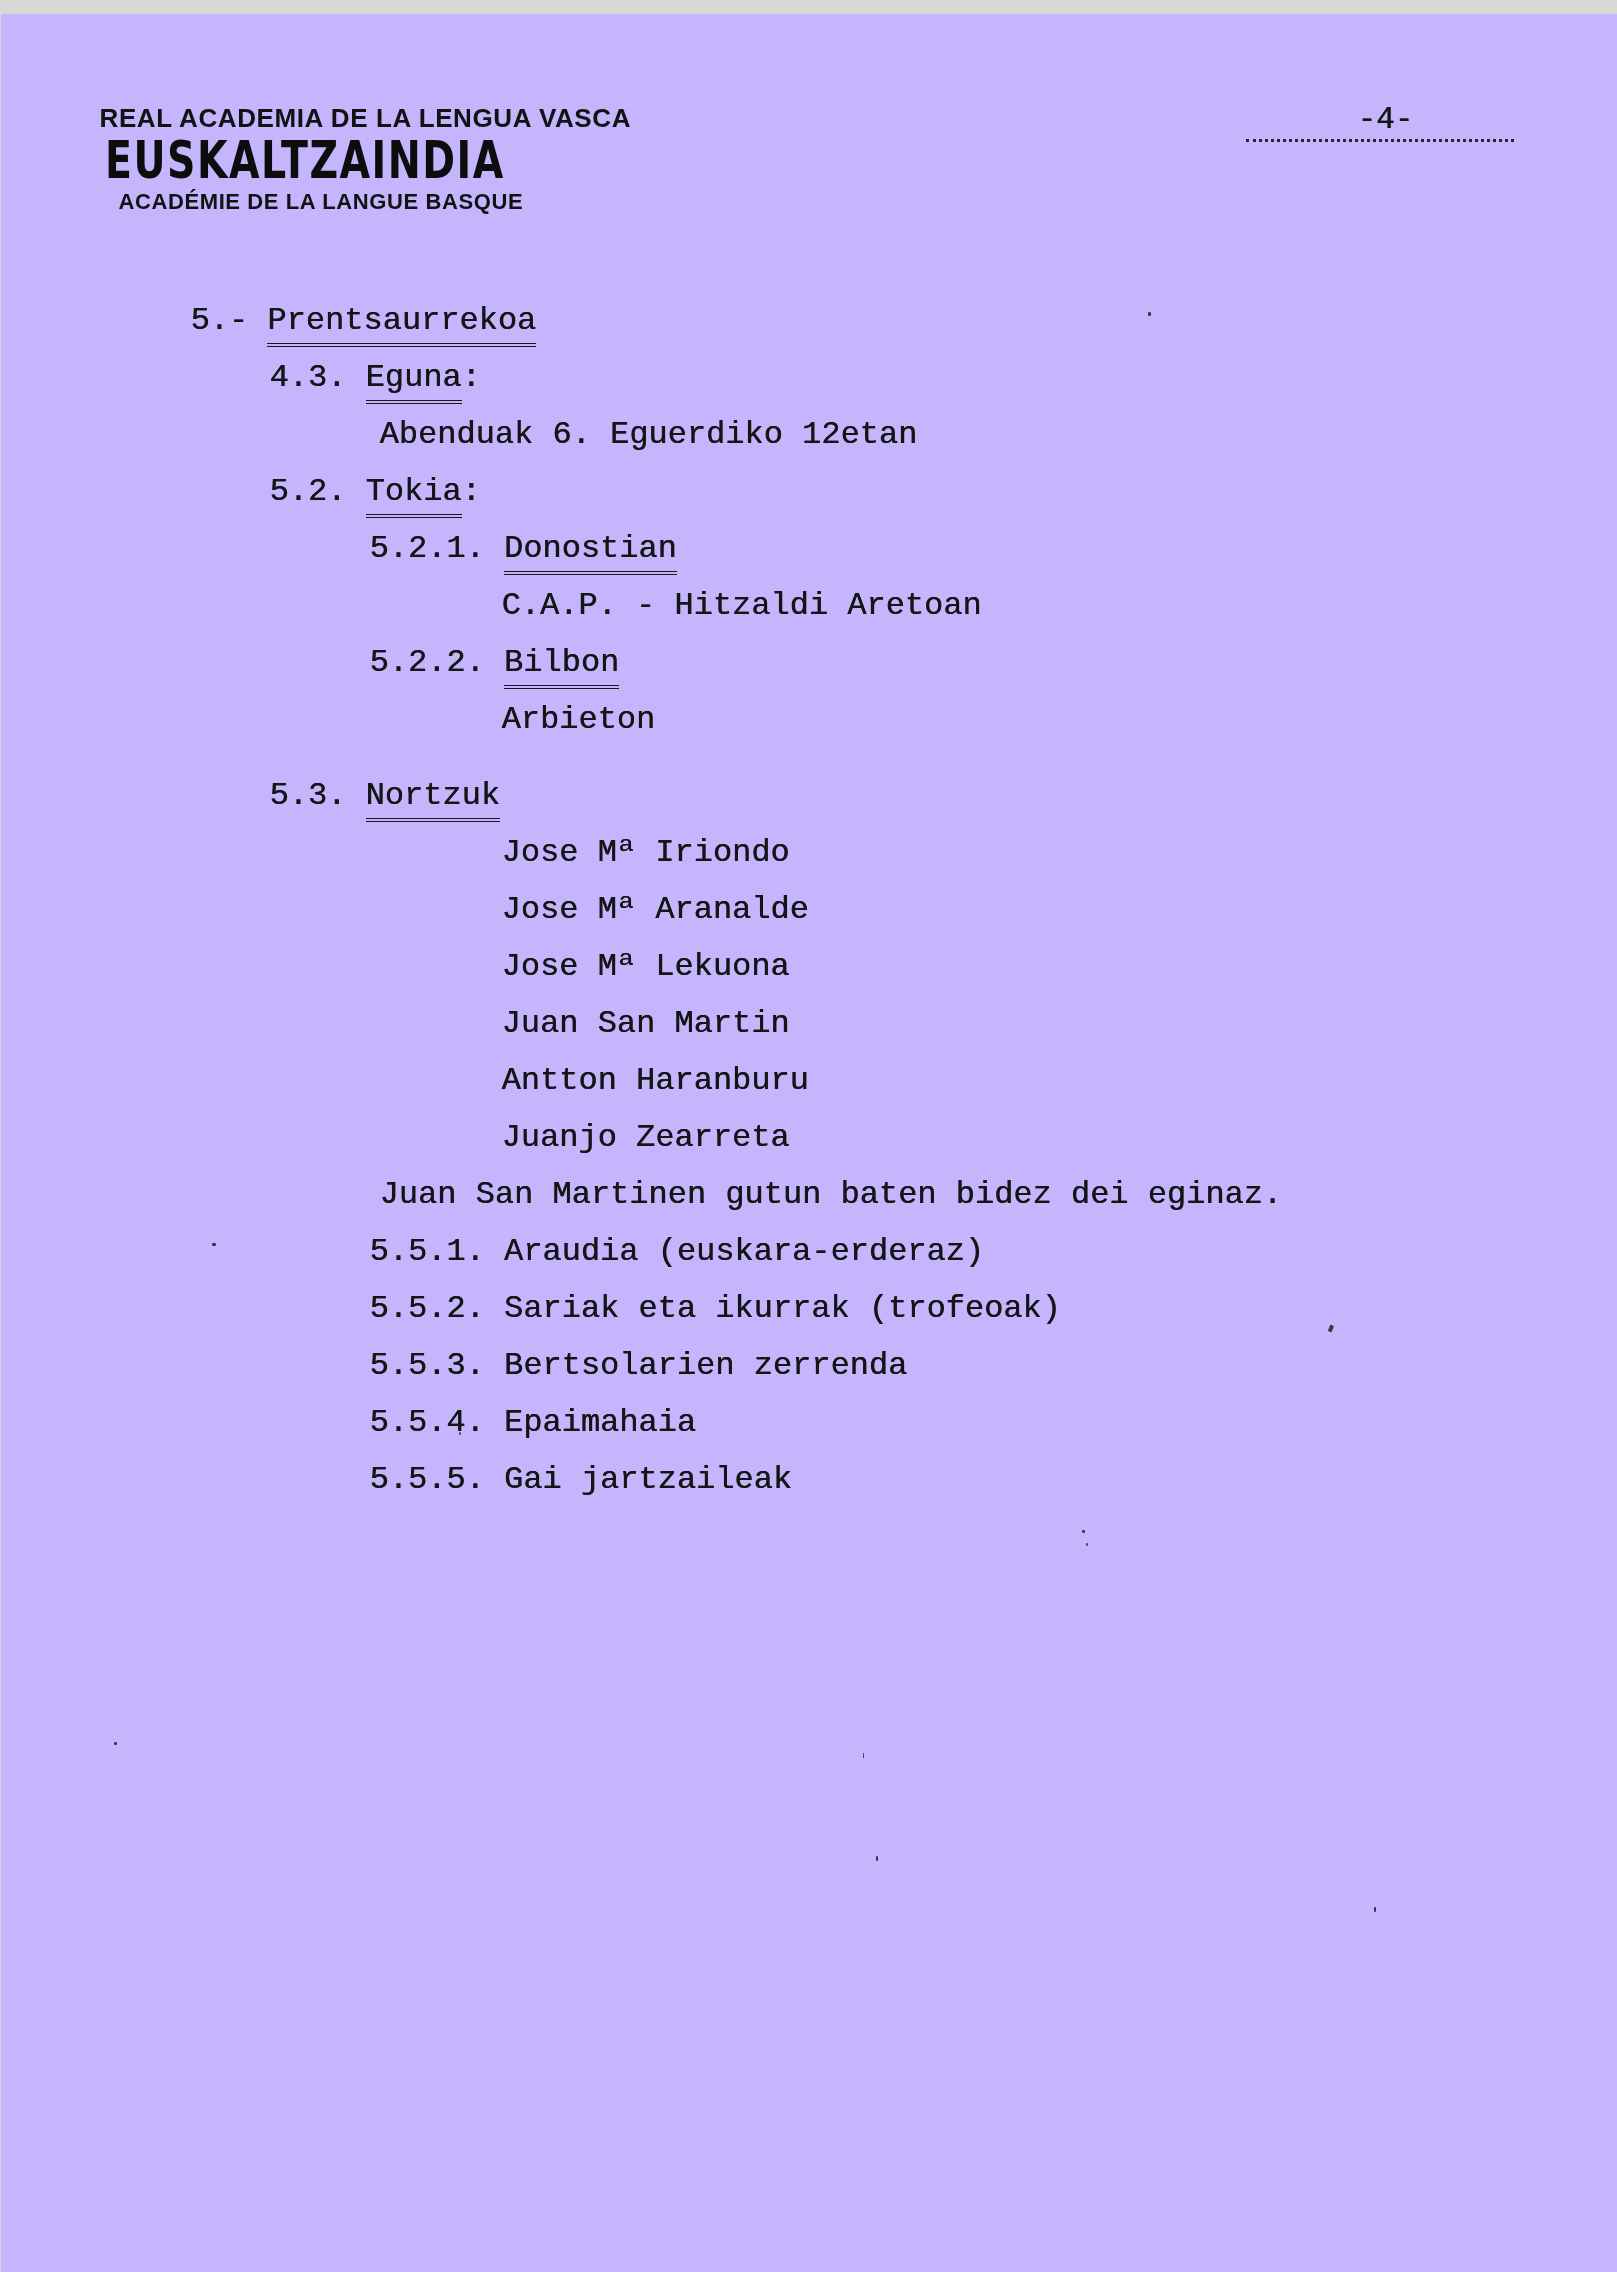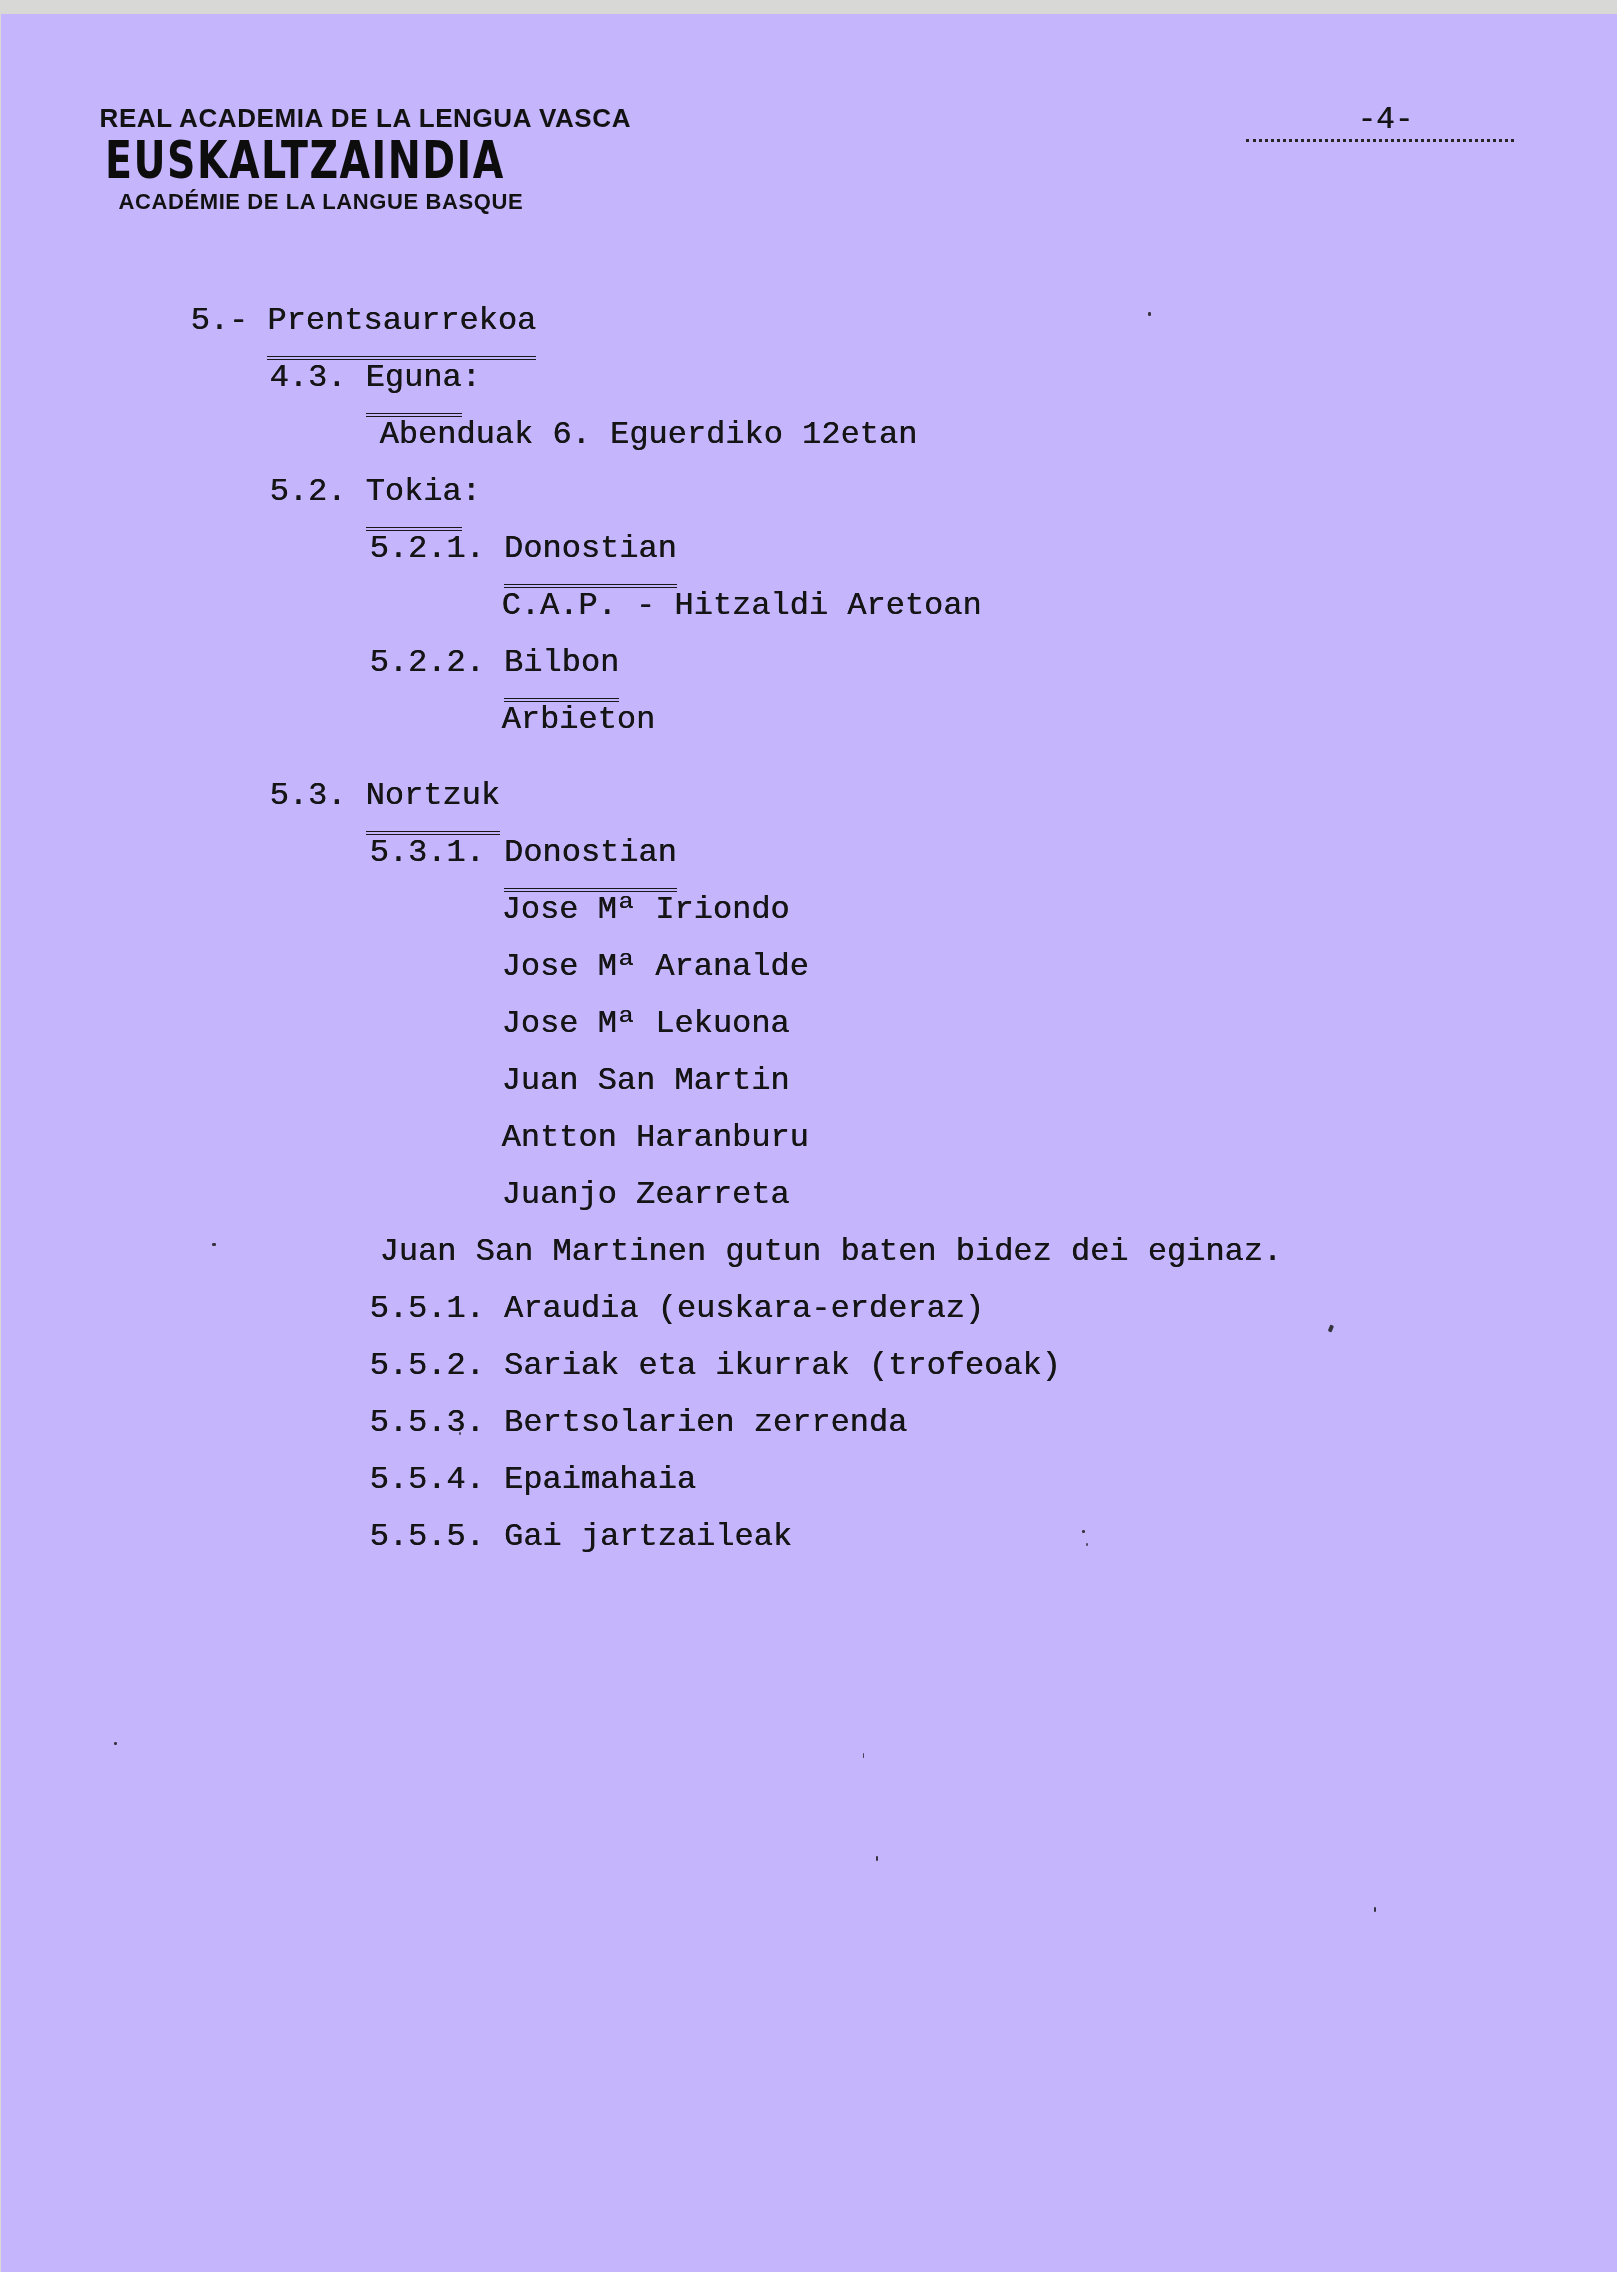--- a/index.html
+++ b/index.html
@@ -48,21 +48,21 @@
     margin-top:23px;
   }
   .outline .line:first-child{margin-top:0;}
   .in-root{margin-left:190px;}
   .in-l2{margin-left:269px;}
   .in-l2text{margin-left:379px;}
   .in-l3{margin-left:369px;}
   .in-l3text{margin-left:501px;}
   .gap-sm{margin-top:42px;}
   .gap-lg{margin-top:62px;}
-  .u{border-bottom:4.5px double #181818;padding-bottom:17px;}
+  .u{border-bottom:4.5px double #181818;padding-bottom:4px;}
   
   .speck{position:absolute;background:#1d1d1d;border-radius:1.3px;opacity:.85;}
 </style>
 </head>
 <body>
 
 <div class="page">
 
   <header>
     <div class="lh1">REAL ACADEMIA DE LA LENGUA VASCA</div>
@@ -76,21 +76,20 @@
   <main class="outline">
       <div class="line in-root"><span>5.-</span> <span class="u">Prentsaurrekoa</span></div>
       <div class="line in-l2"><span>4.3.</span> <span class="u">Eguna</span><span>:</span></div>
       <div class="line in-l2text"><span>Abenduak 6. Eguerdiko 12etan</span></div>
       <div class="line in-l2"><span>5.2.</span> <span class="u">Tokia</span><span>:</span></div>
       <div class="line in-l3"><span>5.2.1.</span> <span class="u">Donostian</span></div>
       <div class="line in-l3text"><span>C.A.P. - Hitzaldi Aretoan</span></div>
       <div class="line in-l3"><span>5.2.2.</span> <span class="u">Bilbon</span></div>
       <div class="line in-l3text"><span>Arbieton</span></div>
       <div class="line in-l2 gap-sm"><span>5.3.</span> <span class="u">Nortzuk</span></div>
-      <div class="line in-l3"><span>5.3.1.</span> <span class="u">Donostian</span></div>
       <div class="line in-l3text"><span>Jose Mª Iriondo</span></div>
       <div class="line in-l3text"><span>Jose Mª Aranalde</span></div>
       <div class="line in-l3text"><span>Jose Mª Lekuona</span></div>
       <div class="line in-l3text"><span>Juan San Martin</span></div>
       <div class="line in-l3text"><span>Antton Haranburu</span></div>
       <div class="line in-l3text"><span>Juanjo Zearreta</span></div>
       <div class="line in-l2text"><span>Juan San Martinen gutun baten bidez dei eginaz.</span></div>
       <div class="line in-l3"><span>5.5.1.</span> <span>Araudia (euskara-erderaz)</span></div>
       <div class="line in-l3"><span>5.5.2.</span> <span>Sariak eta ikurrak (trofeoak)</span></div>
       <div class="line in-l3"><span>5.5.3.</span> <span>Bertsolarien zerrenda</span></div>

